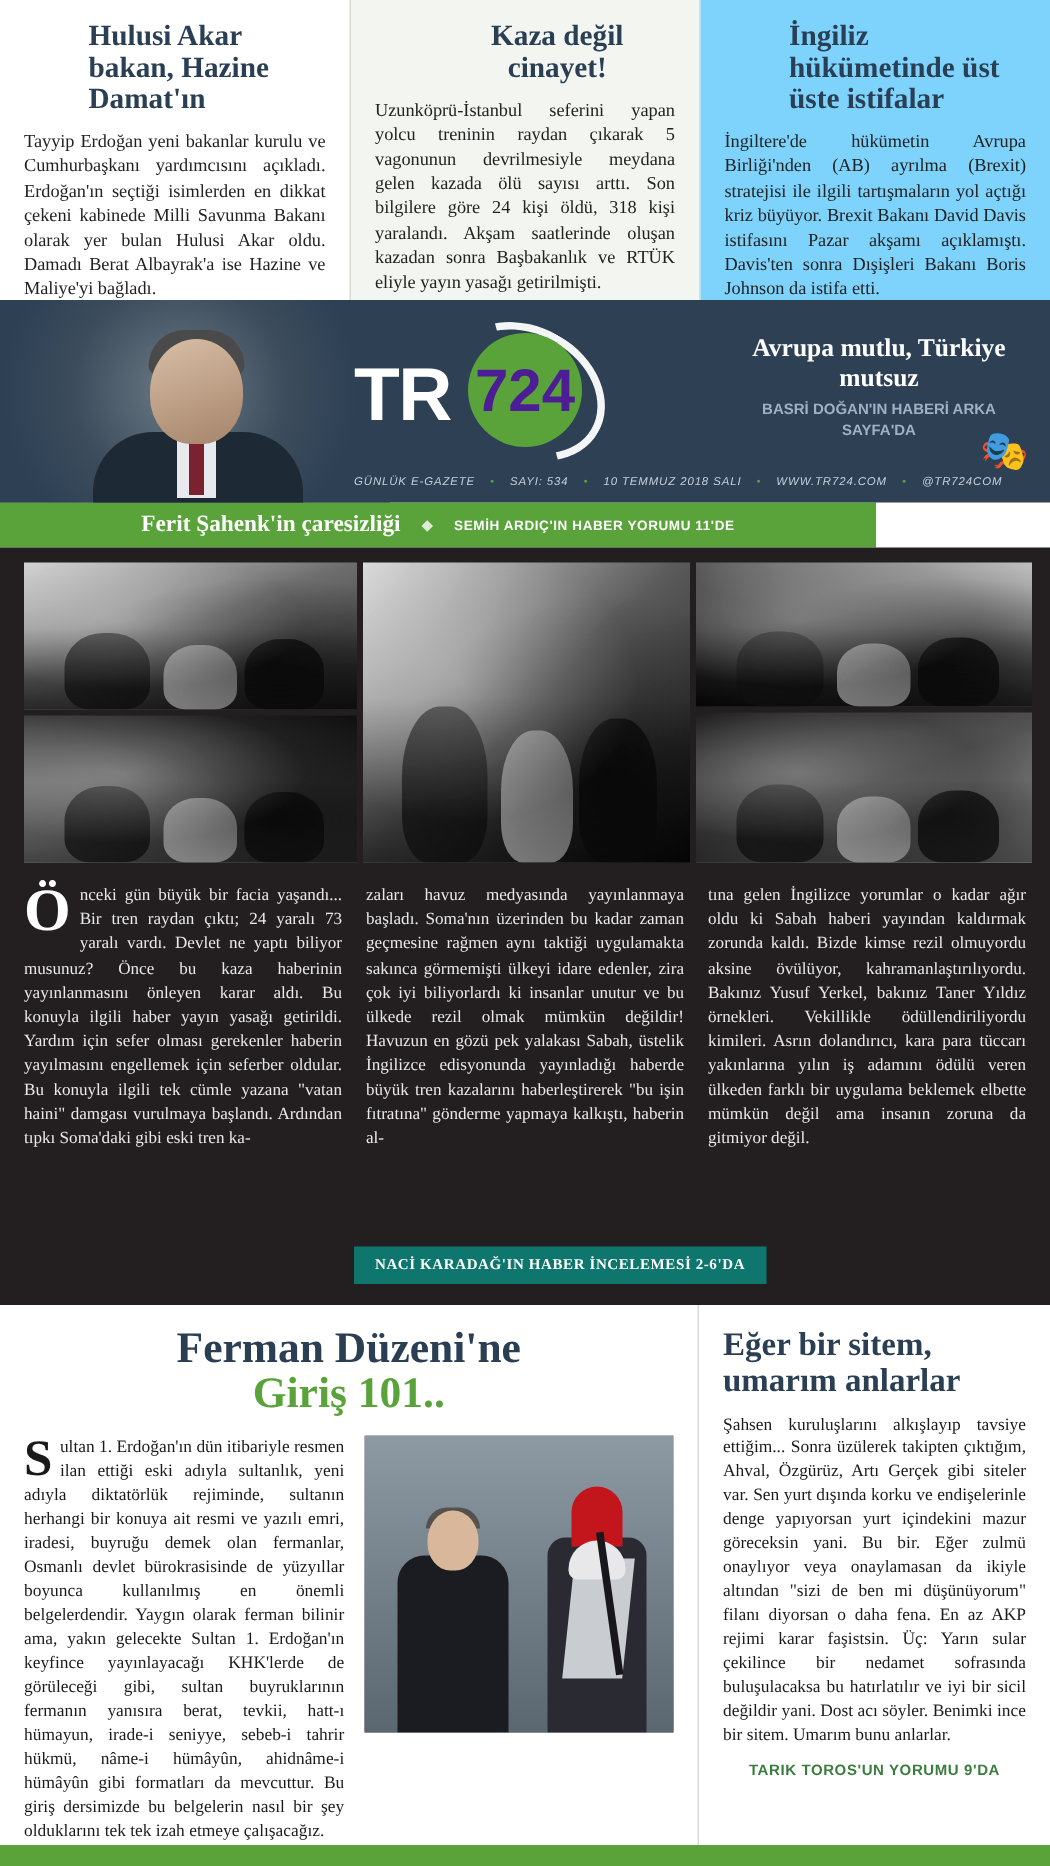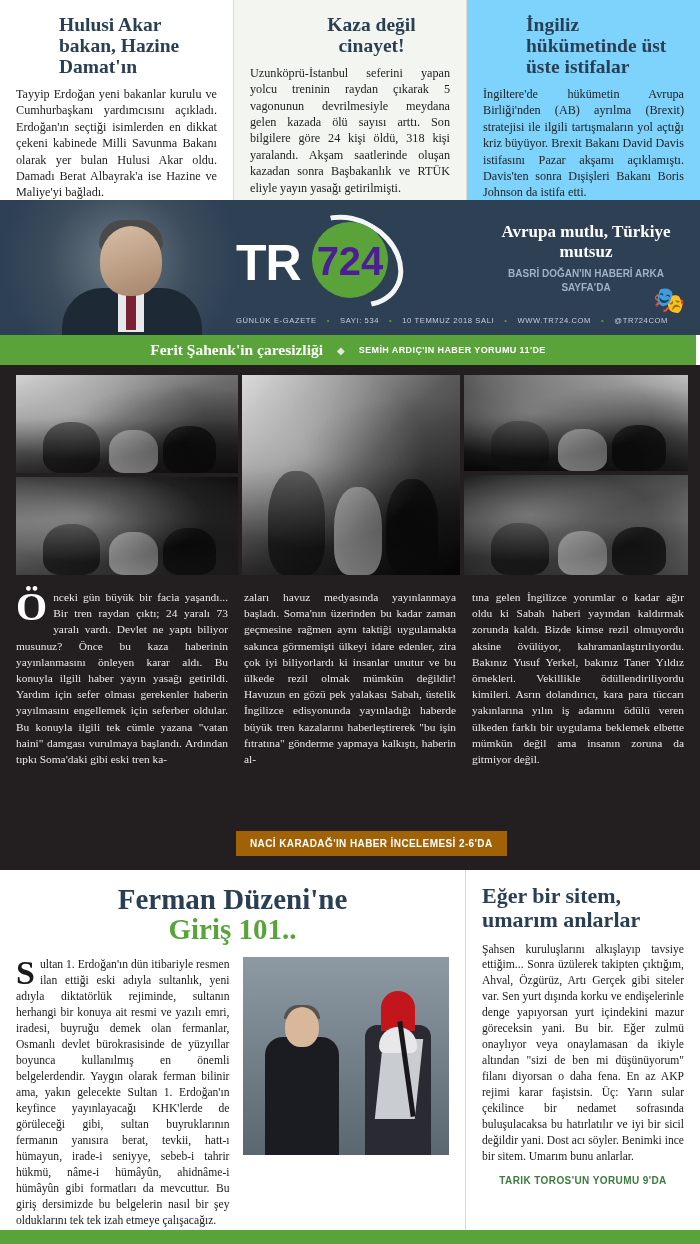--- a/index.html
+++ b/index.html
@@ -118,28 +118,28 @@
     font-size: 10px; color: #9fb2c4; margin-top: 6px; line-height: 1.35;
   }
   .masthead .masks {
     position: absolute; right: 14px; top: 88px; width: 56px; height: 34px;
     color: #9fb2c4; font-size: 26px; text-align: right; line-height: 1;
   }
   .metabar {
     position: absolute; left: 236px; bottom: 10px; width: 450px;
     font-family: "Liberation Sans", sans-serif;
     font-size: 7.6px; letter-spacing: .6px; color: #c3d0dc;
-    display: flex; gap: 10px; 
+    display: flex; gap: 10px;  font-style: italic;
   }
   .metabar span { white-space: nowrap; }
   .metabar .dot { color:#5aa33a; }
 
   
   .greenbar {
-    width: 696px; height: 30px; background: #5aa33a;
+    width: 584px; height: 30px; background: #5aa33a;
     display: flex; align-items: center; justify-content: center; gap: 14px;
     color: #fff;
   }
   .greenbar .gb-title {
     font-family: "Liberation Serif", serif; font-weight: bold; font-size: 15.5px;
   }
   .greenbar .gb-sep { font-size: 10px; opacity:.8; }
   .greenbar .gb-sub {
     font-family: "Liberation Sans", sans-serif; font-weight: bold; font-size: 9px; letter-spacing: .4px;
   }
@@ -186,22 +186,22 @@
     display: flex; gap: 16px; margin-top: 14px; color: #e9e9e9;
   }
   .bodycols .col { width: 212px; font-size: 11.4px; line-height: 1.42; text-align: justify; hyphens: auto; }
   .bodycols .col p { text-indent: 0; }
   .dropcap {
     float: left; font-family: "Liberation Serif", serif; font-weight: bold;
     font-size: 40px; line-height: 32px; padding: 2px 6px 0 0; color: #ffffff;
   }
   .redbar {
     position: absolute; left: 236px; bottom: 14px;
-    background: #a16207; color: #fff;
-    font-family: Liberation Sans, sans-serif; font-weight: bold;
+    background: #0f766e; color: #fff;
+    font-family: Liberation Serif, serif; font-weight: bold;
     font-size: 10px; letter-spacing: .4px;
     padding: 7px 14px;
   }
 
   
   .bottom { display: flex; width: 700px; height: 374px; background: #fff; }
   .bl { width: 466px; padding: 14px 16px 0 16px; border-right: 1px solid #d9d9d9; }
   .br { width: 234px; padding: 14px 16px 0 16px; }
 
   .bl h2 {

